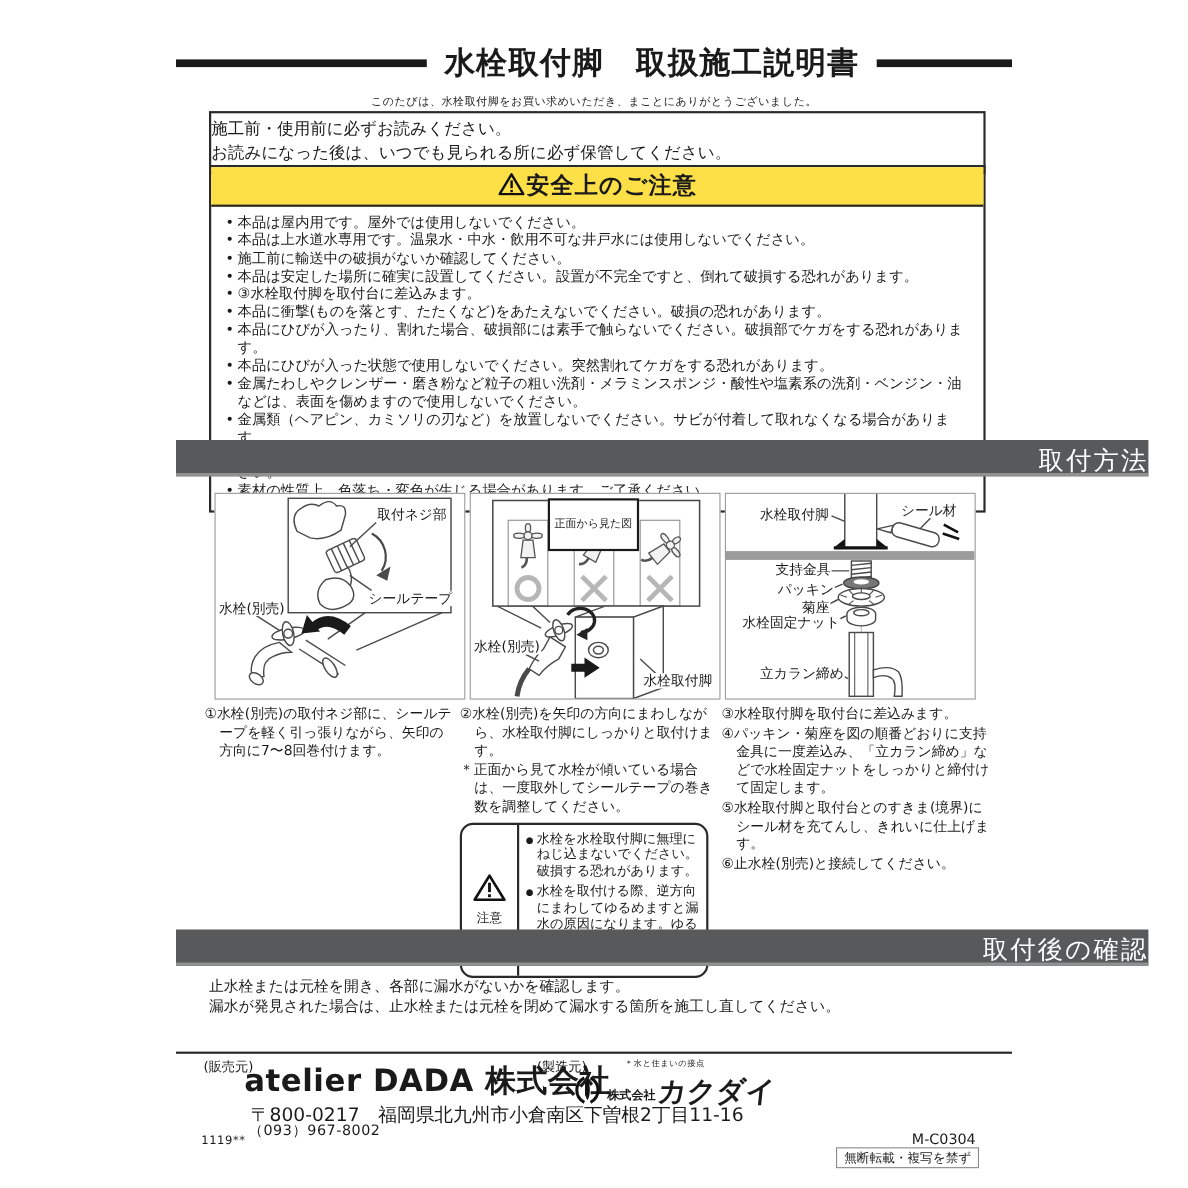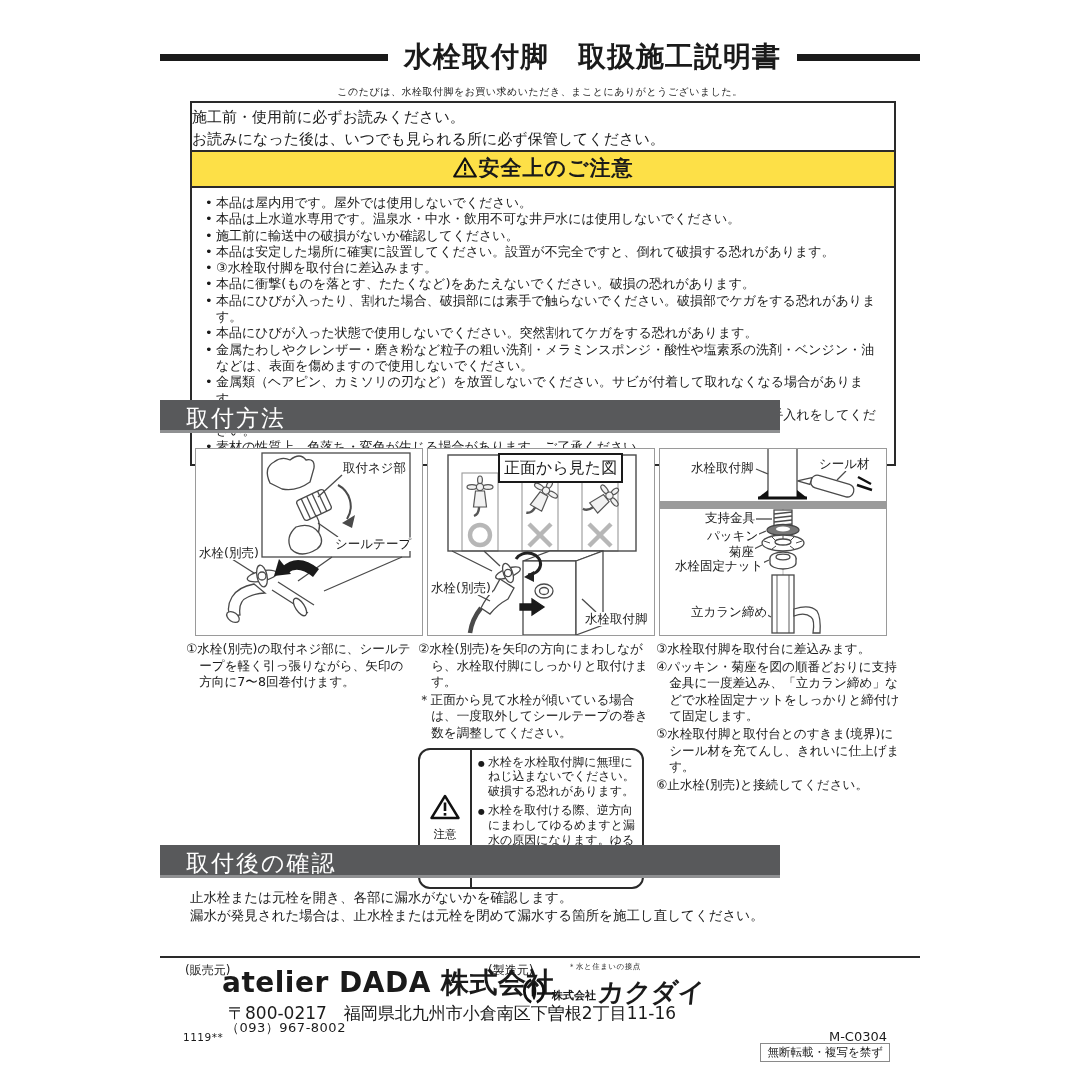--- a/index.html
+++ b/index.html
@@ -19,28 +19,28 @@
 
   
   .sec-safety{position:absolute;left:190px;top:150px;width:702px;border:2px solid #2a2a2a;}
   .safety-header{background:#fde047;border-bottom:2px solid #2a2a2a;text-align:center;font-size:21px;font-weight:bold;padding:2px 0 3px 0;letter-spacing:1px;}
   .warn-tri{display:inline-block;vertical-align:-3px;margin-right:2px;}
   .safety-list{list-style:none;margin:0;padding:7px 10px 8px 12px;font-size:13px;line-height:16.3px;}
   .safety-list li{position:relative;padding-left:12px;text-indent:0;}
   .safety-list li::before{content:"\2022";position:absolute;left:1px;top:0;}
 
   
-  .banner{position:absolute;left:160px;width:620px;height:33px;background:#58595b;color:#fff;font-size:23px;letter-spacing:2px;padding:3px 0 2px 26px;box-sizing:border-box;border-bottom:3px solid #8f9092;}
+  .banner{position:absolute;left:160px;width:884px;height:33px;background:#58595b;color:#fff;font-size:23px;letter-spacing:2px;padding:3px 0 2px 26px;box-sizing:border-box;border-bottom:3px solid #8f9092;text-align:right;}
 
   
   .sec-panels{position:absolute;left:195px;top:448px;width:700px;display:flex;gap:4px;}
   .panel{position:relative;width:228px;height:188px;border:1px solid #9a9a9a;background:#fff;box-sizing:border-box;flex:0 0 auto;}
   .panel svg{position:absolute;left:0;top:0;}
   .dlabel{position:absolute;font-size:12.5px;background:#fff;padding:0 1px;white-space:nowrap;line-height:1.15;}
-  .front-label{border:2px solid #1a1a1a;padding:4px 4px;font-size:16px;}
+  .front-label{border:2px solid #1a1a1a;padding:16px 4px;font-size:10px;}
 
   
   .sec-steps{position:absolute;left:186px;top:641px;width:720px;display:flex;}
   .stepcol{font-size:12.6px;line-height:16.6px;}
   .col1{width:232px;padding-right:4px;box-sizing:border-box;}
   .col2{width:238px;padding-right:4px;box-sizing:border-box;}
   .col3{width:250px;}
   .step{margin:0 0 1px 0;text-indent:-1.05em;padding-left:1.05em;}
 
   

